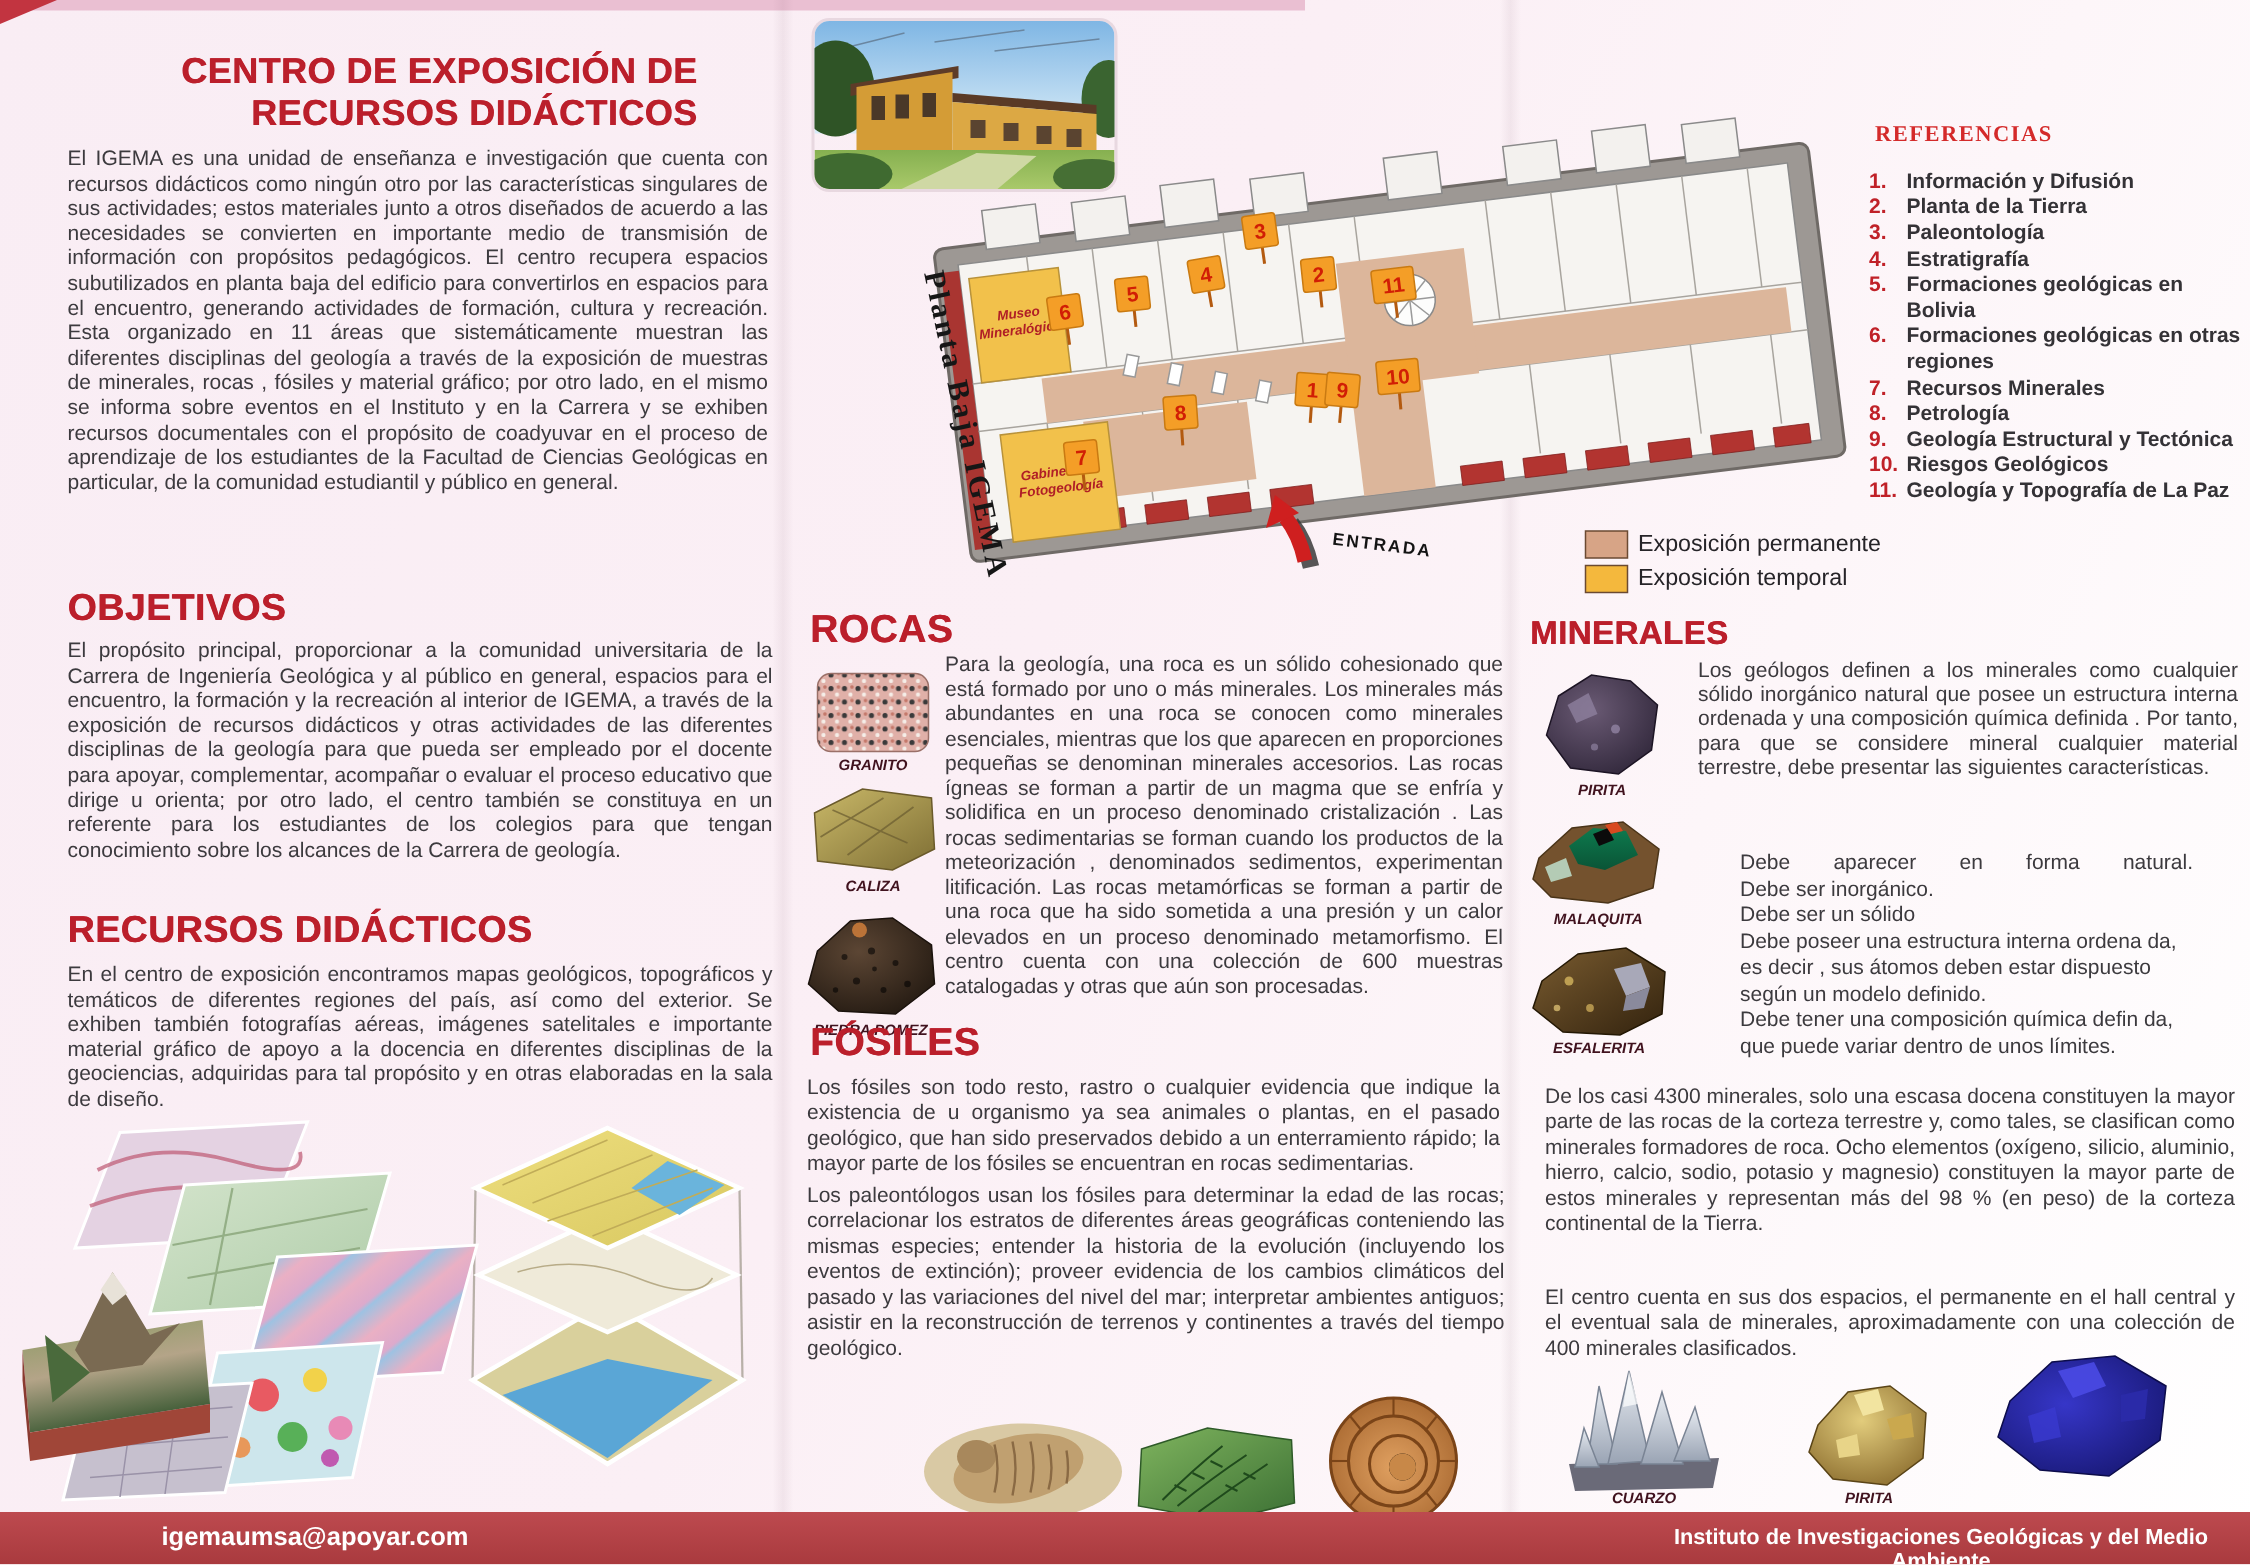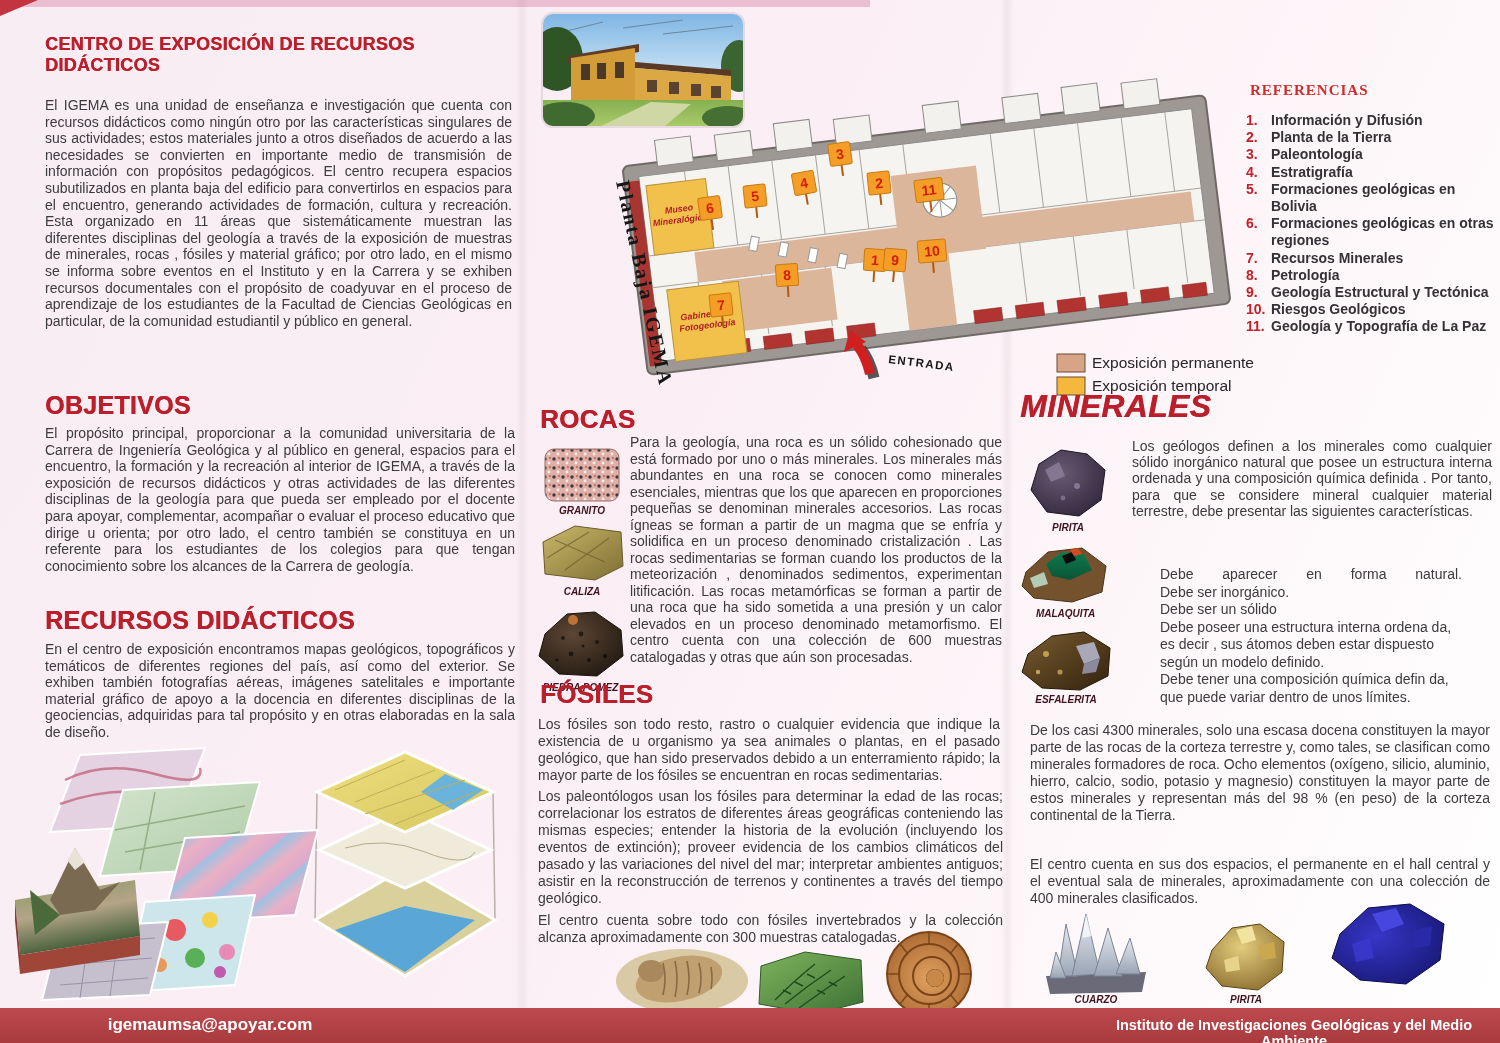--- a/index.html
+++ b/index.html
@@ -28,21 +28,21 @@
 </head>
 <body>
 
 <div id="page">
 
   <div class="top-strip"></div>
   <div class="corner-wedge"></div>
   <div class="fold" style="left:515px;"></div>
   <div class="fold" style="left:1000px;"></div>
 
-  <div class="abs h-red" style="left:45px;top:34px;width:420px;font-size:18px;line-height:1.18;">CENTRO DE EXPOSICIÓN DE RECURSOS DIDÁCTICOS</div>
+  <div class="abs h-red" style="left:45px;top:34px;width:420px;font-size:24px;line-height:1.18;text-align:right;">CENTRO DE EXPOSICIÓN DE RECURSOS DIDÁCTICOS</div>
 
   <div class="abs body-text" style="left:45px;top:97px;width:467px;">El IGEMA es una unidad de enseñanza e investigación que cuenta con recursos didácticos como ningún otro por las características singulares de sus actividades; estos materiales junto a otros diseñados de acuerdo a las necesidades se convierten en importante medio de transmisión de información con propósitos pedagógicos. El centro recupera espacios subutilizados en planta baja del edificio para convertirlos en espacios para el encuentro, generando actividades de formación, cultura y recreación. Esta organizado en 11 áreas que sistemáticamente muestran las diferentes disciplinas del geología a través de la exposición de muestras de minerales, rocas , fósiles y material gráfico; por otro lado, en el mismo se informa sobre eventos en el Instituto y en la Carrera y se exhiben recursos documentales con el propósito de coadyuvar en el proceso de aprendizaje de los estudiantes de la Facultad de Ciencias Geológicas en particular, de la comunidad estudiantil y público en general.</div>
 
   <div class="abs h-red" style="left:45px;top:391px;font-size:25px;">OBJETIVOS</div>
   <div class="abs body-text" style="left:45px;top:425px;width:470px;">El propósito principal, proporcionar a la comunidad universitaria de la Carrera de Ingeniería Geológica y al público en general, espacios para el encuentro, la formación y la recreación al interior de IGEMA, a través de la exposición de recursos didácticos y otras actividades de las diferentes disciplinas de la geología para que pueda ser empleado por el docente para apoyar, complementar, acompañar o evaluar el proceso educativo que dirige u orienta; por otro lado, el centro también se constituya en un referente para los estudiantes de los colegios para que tengan conocimiento sobre los alcances de la Carrera de geología.</div>
 
   <div class="abs h-red" style="left:45px;top:606px;font-size:25px;">RECURSOS DIDÁCTICOS</div>
   <div class="abs body-text" style="left:45px;top:641px;width:470px;">En el centro de exposición encontramos mapas geológicos, topográficos y temáticos de diferentes regiones del país, así como del exterior. Se exhiben también fotografías aéreas, imágenes satelitales e importante material gráfico de apoyo a la docencia en diferentes disciplinas de la geociencias, adquiridas para tal propósito y en otras elaboradas en la sala de diseño.</div>
 
   <svg class="abs" style="left:5px;top:740px;" width="525" height="268" viewBox="0 0 525 268">
@@ -346,21 +346,20 @@
         <circle cx="50" cy="38" r="1.6"></circle>
     </g>
   </svg>
   <div class="abs spec-label" style="left:528px;top:682px;width:105px;">PIEDRA POMEZ</div>
 
   <div class="abs body-text" style="left:630px;top:434px;width:372px;line-height:16.5px;">Para la geología, una roca es un sólido cohesionado que está formado por uno o más minerales. Los minerales más abundantes en una roca se conocen como minerales esenciales, mientras que los que aparecen en proporciones pequeñas se denominan minerales accesorios.  Las rocas ígneas se forman a partir de un magma que se enfría y solidifica en un proceso denominado cristalización . Las rocas sedimentarias se forman cuando los productos de la meteorización , denominados sedimentos, experimentan litificación. Las rocas metamórficas se forman a partir de una roca que ha sido sometida a una presión y un calor elevados en un proceso denominado metamorfismo. El centro cuenta con una colección de 600 muestras catalogadas y otras que aún son procesadas.</div>
 
   <div class="abs h-red" style="left:540px;top:679px;font-size:26px;">FÓSILES</div>
   <div class="abs body-text" style="left:538px;top:716px;width:462px;line-height:17px;">Los fósiles son todo resto, rastro o cualquier evidencia que indique la existencia de u organismo ya sea animales o plantas, en el pasado geológico, que han sido preservados debido a un enterramiento rápido; la mayor parte de los fósiles se encuentran en rocas sedimentarias.</div>
   <div class="abs body-text" style="left:538px;top:788px;width:465px;line-height:17px;">Los paleontólogos usan los fósiles para determinar la edad de las rocas; correlacionar los estratos de diferentes áreas geográficas conteniendo las mismas especies; entender la historia de la evolución (incluyendo los eventos de extinción); proveer evidencia de los cambios climáticos del pasado y las variaciones del nivel del mar; interpretar ambientes antiguos; asistir en la reconstrucción de terrenos y continentes a través del tiempo geológico.</div>
-  <div class="abs body-text" style="left:538px;top:912px;width:465px;line-height:17px;">El centro cuenta sobre todo con fósiles invertebrados y la colección alcanza aproximadamente con 300 muestras catalogadas.</div>
 
   <svg class="abs" style="left:613px;top:943px;" width="138" height="72" viewBox="0 0 138 72">
     <ellipse cx="69" cy="38" rx="66" ry="32" fill="#d9c9a4"></ellipse>
     <ellipse cx="66" cy="36" rx="44" ry="22" fill="#c0a070" transform="rotate(-12 66 36)"></ellipse>
     <ellipse cx="38" cy="28" rx="13" ry="11" fill="#a8885c"></ellipse>
     <g stroke="#8a6a44" stroke-width="1.6" fill="none">
       <path d="M50,20 Q54,36 50,52 M62,18 Q66,36 62,54 M74,18 Q78,36 74,52 M86,20 Q90,36 86,50 M98,24 Q100,36 98,46"></path>
     </g>
   </svg>
   <svg class="abs" style="left:755px;top:950px;" width="112" height="66" viewBox="0 0 112 66">
@@ -443,21 +442,21 @@
     <div class="ref-item">
       <span class="ref-num">10.</span>
       <span>Riesgos Geológicos</span>
       </div>
     <div class="ref-item">
       <span class="ref-num">11.</span>
       <span>Geología y Topografía de La Paz</span>
       </div>
   </div>
 
-  <div class="abs h-red" style="left:1020px;top:388px;font-size:32px;font-style:italic;">MINERALES</div>
+  <div class="abs h-red" style="left:1020px;top:409px;font-size:22px;">MINERALES</div>
 
   <svg class="abs" style="left:1025px;top:446px;" width="85" height="74" viewBox="0 0 85 74">
     <defs>
         <radialGradient id="g-gal" cx="0.4" cy="0.35" r="0.9">
       <stop offset="0" stop-color="#6a5a74"></stop>
           <stop offset="1" stop-color="#241c2e"></stop>
         </radialGradient>
       </defs>
     <polygon points="14,18 36,4 62,8 80,24 76,54 54,70 22,66 6,44" fill="url(#g-gal)" stroke="#1c1424"></polygon>
     <polygon points="20,24 34,16 40,30 26,36" fill="#8d7f9e" opacity="0.8"></polygon>

